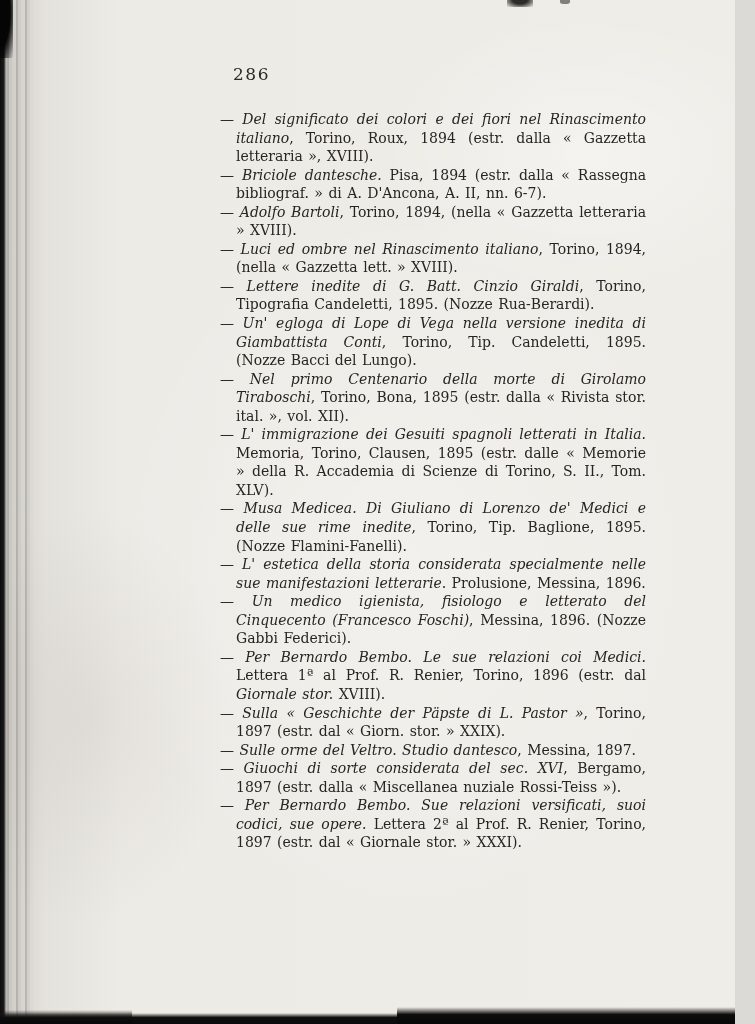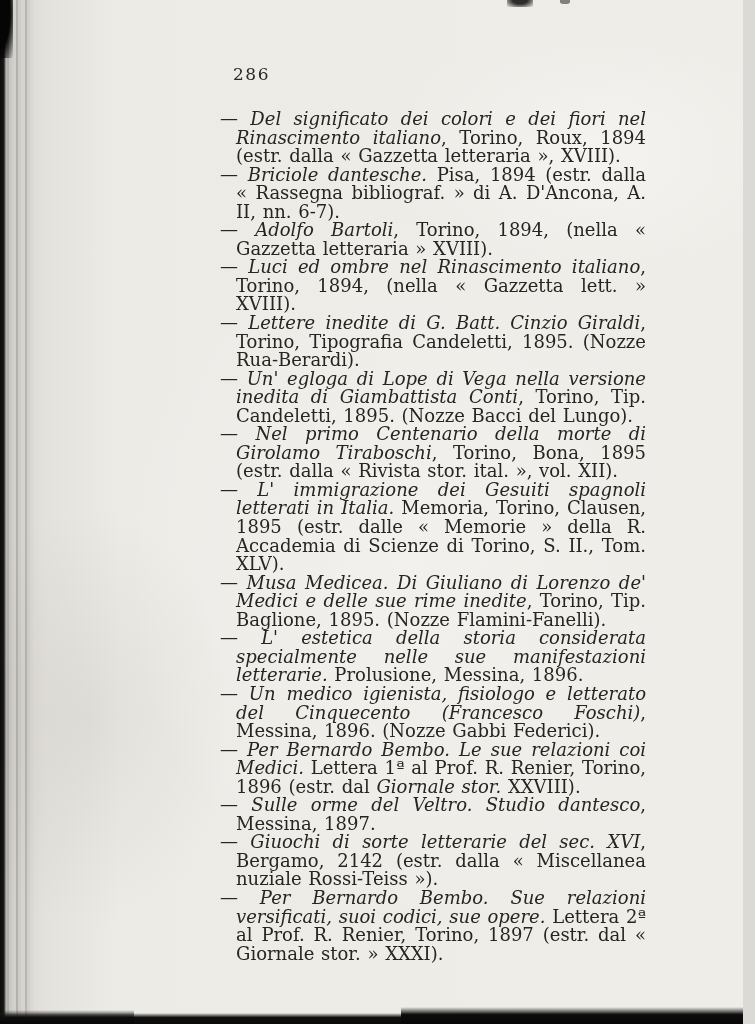--- a/index.html
+++ b/index.html
@@ -8,21 +8,20 @@
     background:#dcdad6;
     font-family:"DejaVu Serif","Liberation Serif",serif;
   }
   .scan{
     position:relative;width:735px;height:1024px;
     background:
       radial-gradient(ellipse 300px 200px at 80% 15%, rgba(255,255,255,.35), transparent 70%),
       radial-gradient(ellipse 400px 500px at 55% 55%, rgba(255,255,255,.25), transparent 75%),
       radial-gradient(ellipse 200px 300px at 12% 70%, rgba(120,115,108,.10), transparent 70%),
       linear-gradient(90deg,#cfccc7 0px,#e4e2dd 45px,#edebe6 120px,#efede8 100%);
-    padding-left: 8px;
   }
   
   .edge-left-strip{
     position:absolute;left:0;top:0;width:7px;height:100%;
     background:linear-gradient(90deg,#0c0c0c 0,#1a1a1a 55%,rgba(40,40,40,.35) 80%,transparent 100%);
   }
   .edge-left-fade{
     position:absolute;left:7px;top:0;width:26px;height:100%;
     background:repeating-linear-gradient(90deg,rgba(60,58,55,.28) 0 2px,rgba(120,118,114,.12) 2px 5px,rgba(150,148,144,.05) 5px 9px);
     opacity:.8;
@@ -51,21 +50,21 @@
     position:absolute;left:0;bottom:0;width:18%;height:14px;
     background:linear-gradient(0deg,#070707 0,rgba(20,20,20,.55) 70%,transparent 100%);
   }
   
   .page-number{
     position:absolute;left:233px;top:64px;
     font-size:17px;letter-spacing:1.5px;color:#2c2a28;
   }
   .entries{
     position:absolute;left:220px;top:110px;width:426px;
-    font-size:18px;line-height:18.55px;color:#272522;
+    font-size:14px;line-height:18.55px;color:#272522;
     text-align:justify;word-spacing:1px;
   }
   .entry{padding-left:16px;text-indent:-16px;}
   .dash{font-style:normal;}
   .it{font-style:italic;}
   .rm{font-style:normal;}
 </style>
 </head>
 <body>
 
@@ -83,22 +82,23 @@
       <div class="entry"><span class="dash">— </span><span class="it">Briciole dantesche.</span><span class="rm"> Pisa, 1894 (estr. dalla « Rassegna bibliograf. » di A. D'Ancona, A. II, nn. 6-7).</span></div>
       <div class="entry"><span class="dash">— </span><span class="it">Adolfo Bartoli</span><span class="rm">, Torino, 1894, (nella « Gazzetta letteraria » XVIII).</span></div>
       <div class="entry"><span class="dash">— </span><span class="it">Luci ed ombre nel Rinascimento italiano</span><span class="rm">, Torino, 1894, (nella « Gazzetta lett. » XVIII).</span></div>
       <div class="entry"><span class="dash">— </span><span class="it">Lettere inedite di G. Batt. Cinzio Giraldi</span><span class="rm">, Torino, Tipografia Candeletti, 1895. (Nozze Rua-Berardi).</span></div>
       <div class="entry"><span class="dash">— </span><span class="it">Un' egloga di Lope di Vega nella versione inedita di Giambattista Conti</span><span class="rm">, Torino, Tip. Candeletti, 1895. (Nozze Bacci del Lungo).</span></div>
       <div class="entry"><span class="dash">— </span><span class="it">Nel primo Centenario della morte di Girolamo Tiraboschi</span><span class="rm">, Torino, Bona, 1895 (estr. dalla « Rivista stor. ital. », vol. XII).</span></div>
       <div class="entry"><span class="dash">— </span><span class="it">L' immigrazione dei Gesuiti spagnoli letterati in Italia.</span><span class="rm"> Memoria, Torino, Clausen, 1895 (estr. dalle « Memorie » della R. Accademia di Scienze di Torino, S. II., Tom. XLV).</span></div>
       <div class="entry"><span class="dash">— </span><span class="it">Musa Medicea. Di Giuliano di Lorenzo de' Medici e delle sue rime inedite</span><span class="rm">, Torino, Tip. Baglione, 1895. (Nozze Flamini-Fanelli).</span></div>
       <div class="entry"><span class="dash">— </span><span class="it">L' estetica della storia considerata specialmente nelle sue manifestazioni letterarie.</span><span class="rm"> Prolusione, Messina, 1896.</span></div>
       <div class="entry"><span class="dash">— </span><span class="it">Un medico igienista, fisiologo e letterato del Cinquecento (Francesco Foschi)</span><span class="rm">, Messina, 1896. (Nozze Gabbi Federici).</span></div>
-      <div class="entry"><span class="dash">— </span><span class="it">Per Bernardo Bembo. Le sue relazioni coi Medici.</span><span class="rm"> Lettera 1ª al Prof. R. Renier, Torino, 1896 (estr. dal </span><span class="it">Giornale stor.</span><span class="rm"> XXVIII).</span></div>
+      <div class="entry"><span class="dash">— </span><span class="it">Per Bernardo Bembo. Le sue relazioni coi Medici.</span><span class="rm"> Lettera 1ª al Prof. R. Renier, Torino, 1896 (estr. dal </span><span class="it">Giornale stor.</span><span class="rm"> XVIII).</span></div>
+      <div class="entry"><span class="dash">— </span><span class="it">Sulla « Geschichte der Päpste di L. Pastor »</span><span class="rm">, Torino, 1897 (estr. dal « Giorn. stor. » XXIX).</span></div>
       <div class="entry"><span class="dash">— </span><span class="it">Sulle orme del Veltro. Studio dantesco</span><span class="rm">, Messina, 1897.</span></div>
-      <div class="entry"><span class="dash">— </span><span class="it">Giuochi di sorte letterarie del sec. XVI</span><span class="rm">, Bergamo, 2142 (estr. dalla « Miscellanea nuziale Rossi-Teiss »).</span></div>
+      <div class="entry"><span class="dash">— </span><span class="it">Giuochi di sorte considerata del sec. XVI</span><span class="rm">, Bergamo, 1897 (estr. dalla « Miscellanea nuziale Rossi-Teiss »).</span></div>
       <div class="entry"><span class="dash">— </span><span class="it">Per Bernardo Bembo. Sue relazioni versificati, suoi codici, sue opere.</span><span class="rm"> Lettera 2ª al Prof. R. Renier, Torino, 1897 (estr. dal « Giornale stor. » XXXI).</span></div>
     </div>
 
   <div class="edge-bottom-strip"></div>
   <div class="edge-bottom-blob"></div>
   <div class="edge-bottom-blob-left"></div>
 </div>
 
 </body></html>

